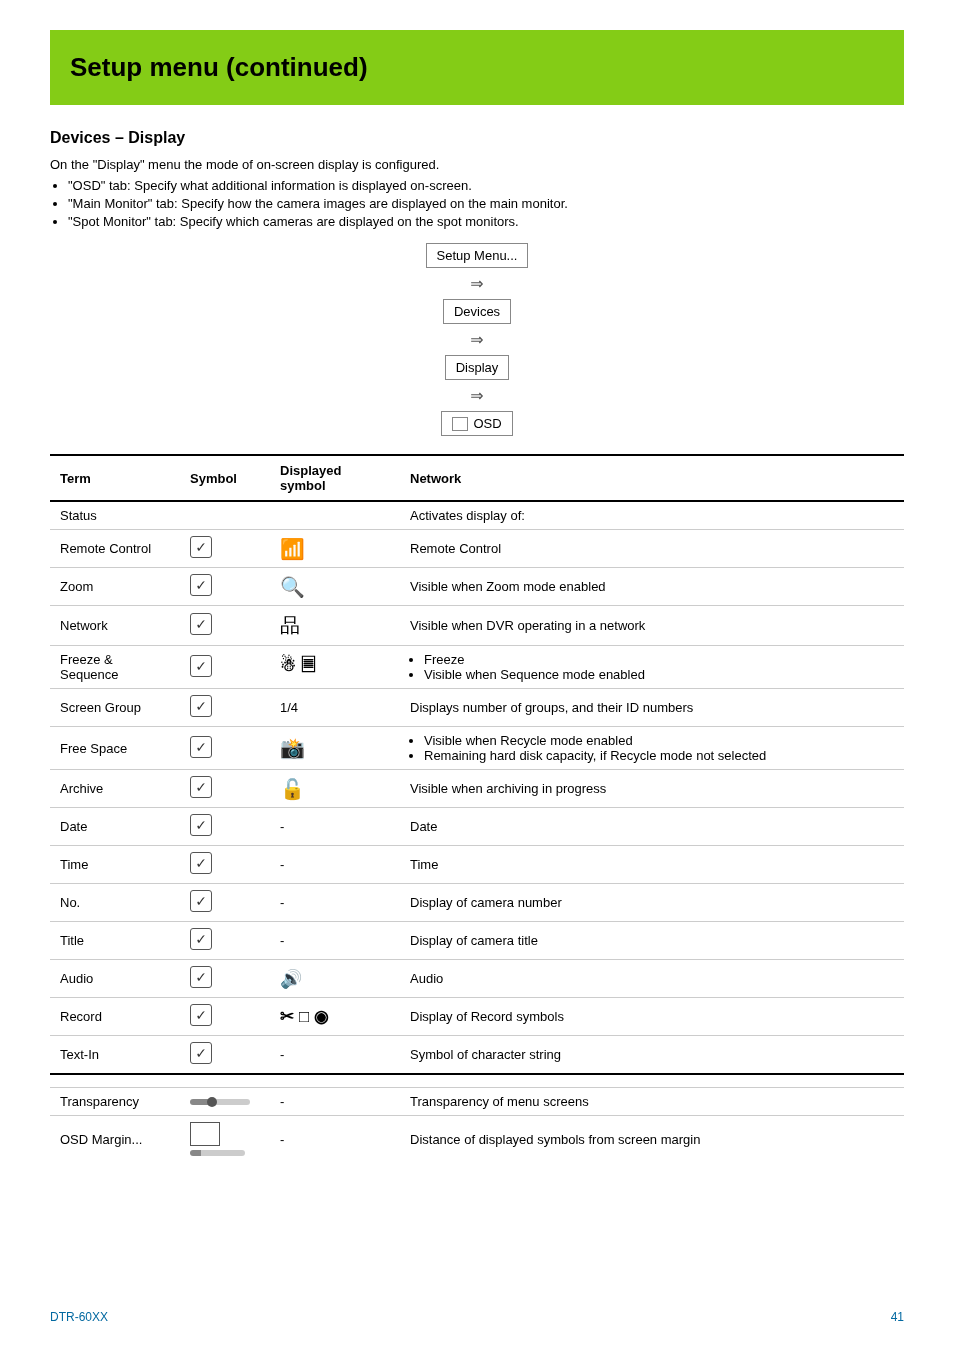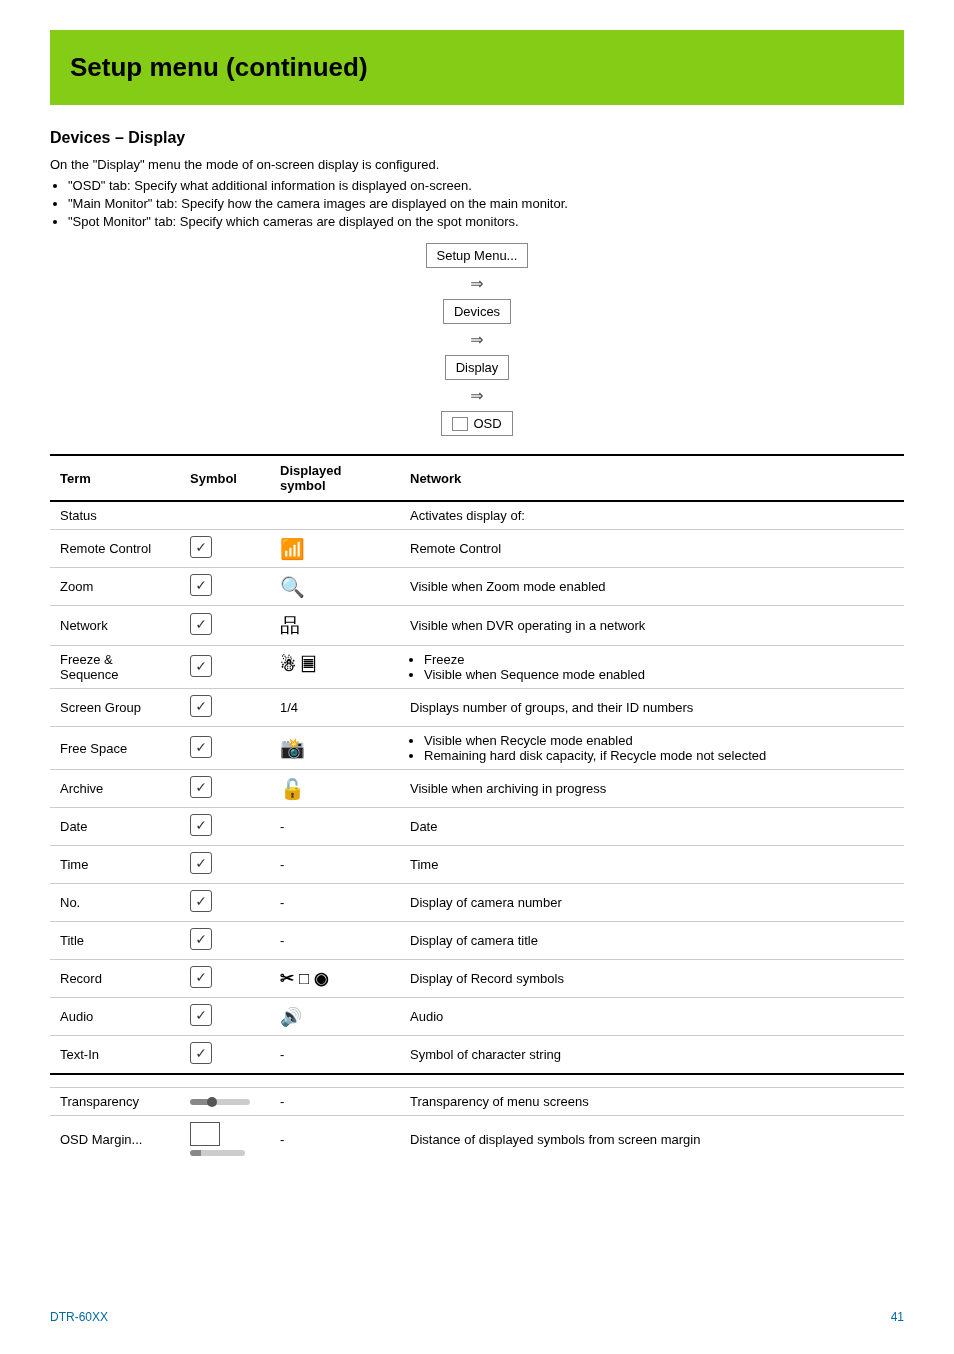--- a/index.html
+++ b/index.html
@@ -356,39 +356,39 @@
       <tr>
         <td>Title</td>
         <td>
           <span class="check-icon"></span>
         </td>
         <td>-</td>
         <td>Display of camera title</td>
       </tr>
 
       <tr>
+        <td>Audio</td>
+        <td>
+          <span class="check-icon"></span>
+        </td>
+        <td>
+          <span style="font-size:18px;">🔊</span>
+        </td>
+        <td>Audio</td>
+      </tr>
+
+      <tr>
         <td>Record</td>
         <td>
           <span class="check-icon"></span>
         </td>
         <td>
           <span style="font-size:17px; font-weight:bold;">✂ □ ◉</span>
         </td>
         <td>Display of Record symbols</td>
-      </tr>
-
-      <tr>
-        <td>Audio</td>
-        <td>
-          <span class="check-icon"></span>
-        </td>
-        <td>
-          <span style="font-size:18px;">🔊</span>
-        </td>
-        <td>Audio</td>
       </tr>
 
 
       <tr style="border-bottom:2px solid #000;">
         <td>Text-In</td>
         <td>
           <span class="check-icon"></span>
         </td>
         <td>-</td>
         <td>Symbol of character string</td>

